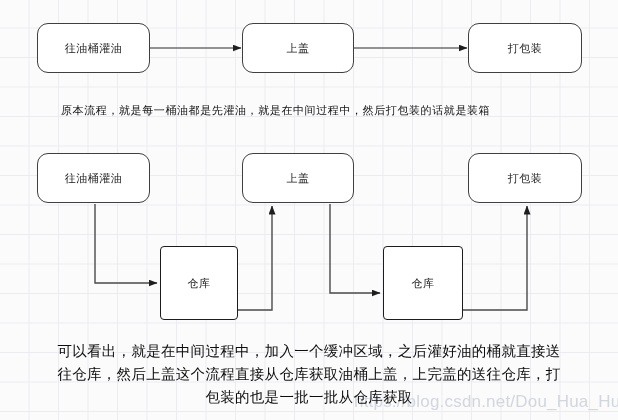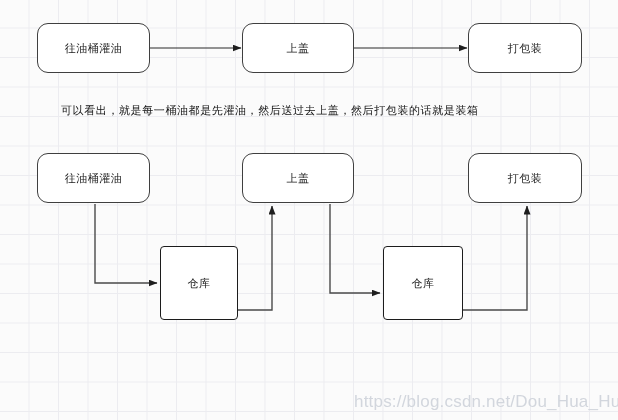--- a/index.html
+++ b/index.html
@@ -121,21 +121,21 @@
   </div>
 
   <div class="node rounded" style="left:242px; top:23px; width:112px; height:50px;">
     <span class="node-label">上盖</span>
   </div>
 
   <div class="node rounded" style="left:468px; top:23px; width:114px; height:50px;">
     <span class="node-label">打包装</span>
   </div>
 
-  <div class="caption" style="left:61px; top:103px;">可以看出，就是每一桶油都是先灌油，然后送过去上盖，然后打包装的话就是装箱</div>
+  <div class="caption" style="left:61px; top:103px;">原本流程，就是每一桶油都是先灌油，就是在中间过程中，然后打包装的话就是装箱</div>
 
   <div class="node rounded" style="left:37px; top:153px; width:113px; height:50px;">
     <span class="node-label">往油桶灌油</span>
   </div>
 
   <div class="node rounded" style="left:242px; top:153px; width:112px; height:50px;">
     <span class="node-label">上盖</span>
   </div>
 
   <div class="node rounded" style="left:468px; top:153px; width:114px; height:50px;">
@@ -143,16 +143,21 @@
   </div>
 
   <div class="node square" style="left:160px; top:246px; width:78px; height:74px;">
     <span class="node-label">仓库</span>
   </div>
 
   <div class="node square" style="left:383px; top:246px; width:80px; height:74px;">
     <span class="node-label">仓库</span>
   </div>
 
+  <div class="paragraph" style="left:22px; top:340px; width:574px;">
+    <div>可以看出，就是在中间过程中，加入一个缓冲区域，之后灌好油的桶就直接送</div>
+    <div>往仓库，然后上盖这个流程直接从仓库获取油桶上盖，上完盖的送往仓库，打</div>
+    <div>包装的也是一批一批从仓库获取</div>
+  </div>
 
   <div class="watermark" style="left:354px; top:392px;">https://blog.csdn.net/Dou_Hua_Hua</div>
 
 </div>
 
 </body></html>

